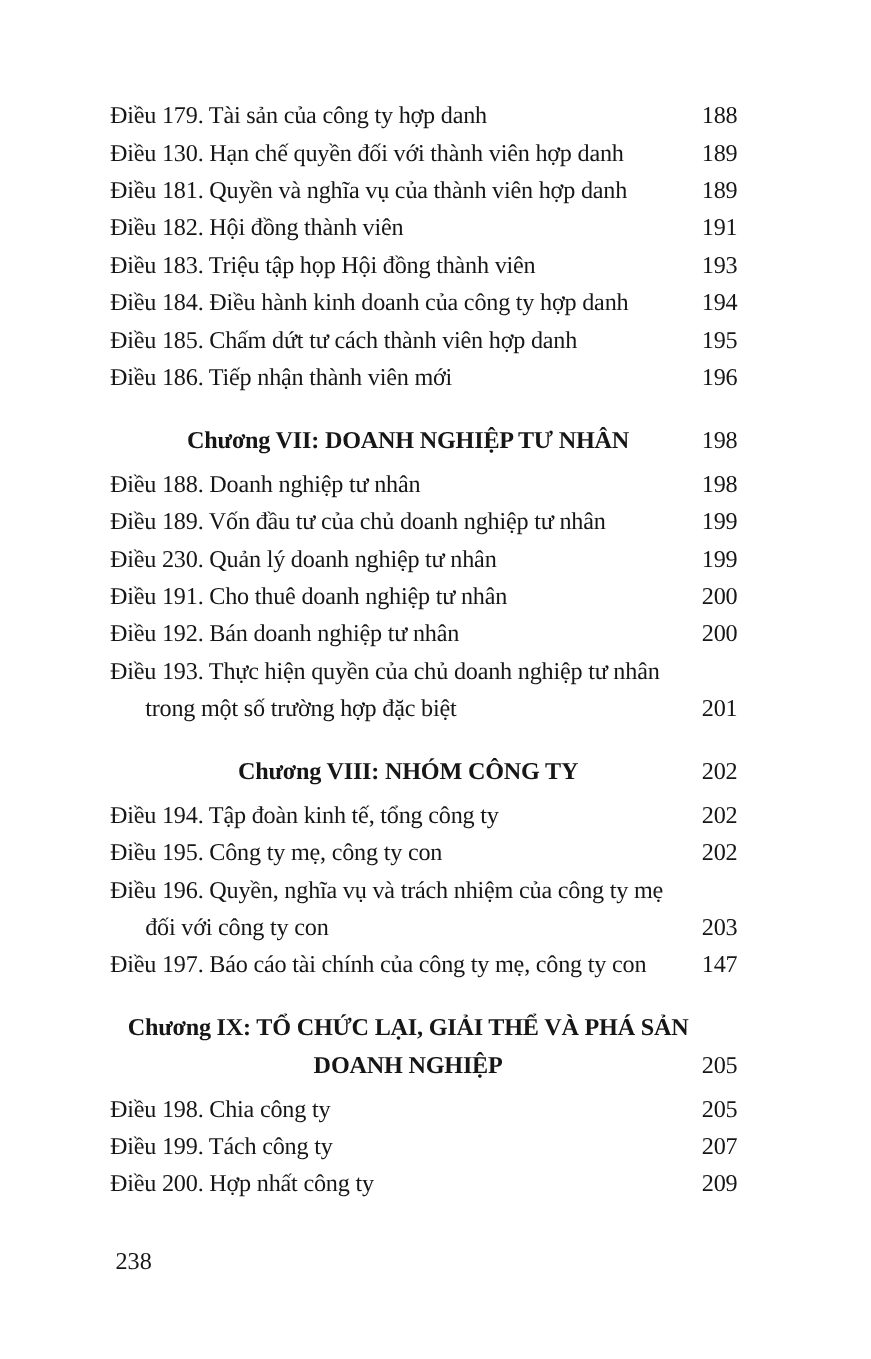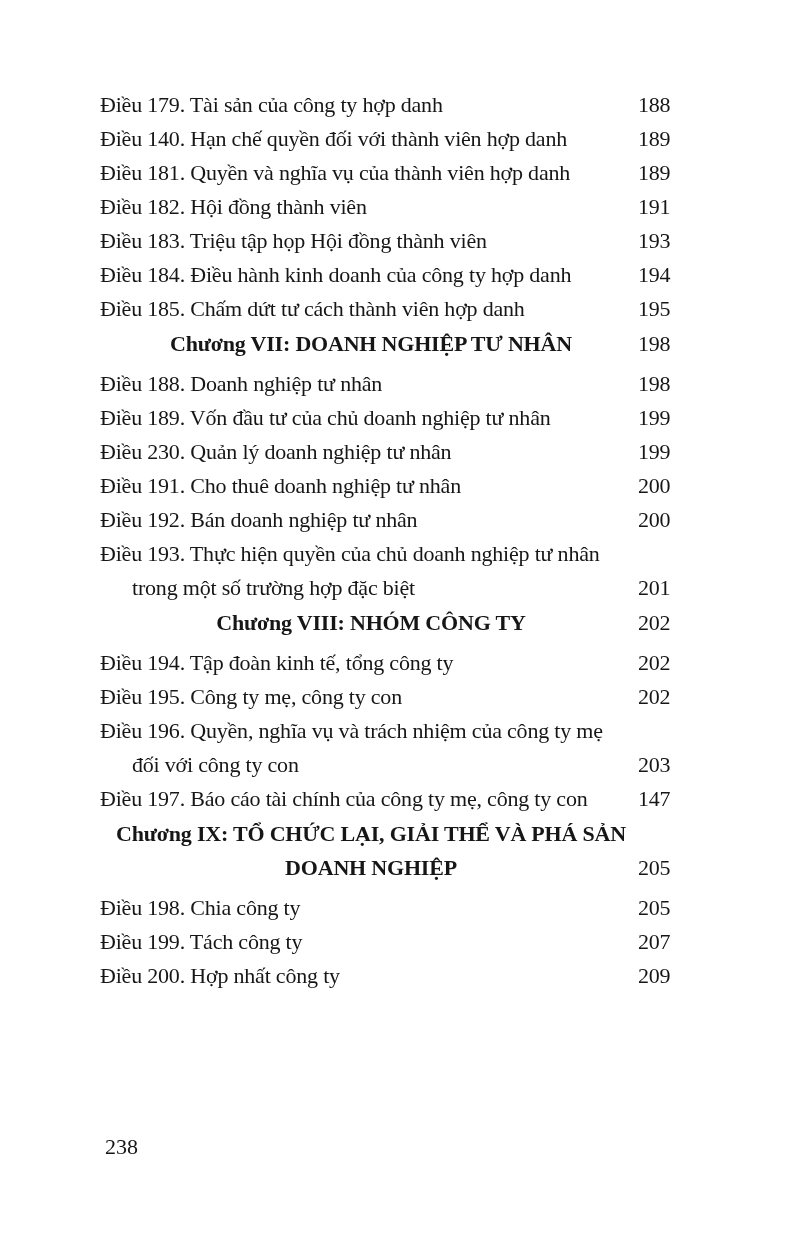--- a/index.html
+++ b/index.html
@@ -31,21 +31,21 @@
   .entry .toc-label {
     padding-left: 32px;
     text-indent: -32px;
   }
   .toc-page {
     min-width: 48px;
     margin-left: 10px;
     white-space: nowrap;
   }
   .chapter {
-    margin-top: 1px;
+    margin-top: 23px;
     margin-bottom: 6px;
   }
   .chapter .toc-label {
     font-weight: 700;
     text-align: center;
     padding-left: 14px;
   }
   .chapter .toc-page {
     font-weight: 400;
   }
@@ -60,21 +60,21 @@
 </head>
 <body>
 
 <div class="page">
   <div>
       <div class="toc-row entry">
         <span class="toc-label">Điều 179. Tài sản của công ty hợp danh</span>
         <span class="toc-page">188</span>
       </div>
       <div class="toc-row entry">
-        <span class="toc-label">Điều 140. Hạn chế quyền đối với thành viên hợp danh</span>
+        <span class="toc-label">Điều 130. Hạn chế quyền đối với thành viên hợp danh</span>
         <span class="toc-page">189</span>
       </div>
       <div class="toc-row entry">
         <span class="toc-label">Điều 181. Quyền và nghĩa vụ của thành viên hợp danh</span>
         <span class="toc-page">189</span>
       </div>
       <div class="toc-row entry">
         <span class="toc-label">Điều 182. Hội đồng thành viên</span>
         <span class="toc-page">191</span>
       </div>
@@ -82,20 +82,24 @@
         <span class="toc-label">Điều 183. Triệu tập họp Hội đồng thành viên</span>
         <span class="toc-page">193</span>
       </div>
       <div class="toc-row entry">
         <span class="toc-label">Điều 184. Điều hành kinh doanh của công ty hợp danh</span>
         <span class="toc-page">194</span>
       </div>
       <div class="toc-row entry">
         <span class="toc-label">Điều 185. Chấm dứt tư cách thành viên hợp danh</span>
         <span class="toc-page">195</span>
+      </div>
+      <div class="toc-row entry">
+        <span class="toc-label">Điều 186. Tiếp nhận thành viên mới</span>
+        <span class="toc-page">196</span>
       </div>
       <div class="toc-row chapter">
         <span class="toc-label">Chương VII: DOANH NGHIỆP TƯ NHÂN</span>
         <span class="toc-page">198</span>
       </div>
       <div class="toc-row entry">
         <span class="toc-label">Điều 188. Doanh nghiệp tư nhân</span>
         <span class="toc-page">198</span>
       </div>
       <div class="toc-row entry">

